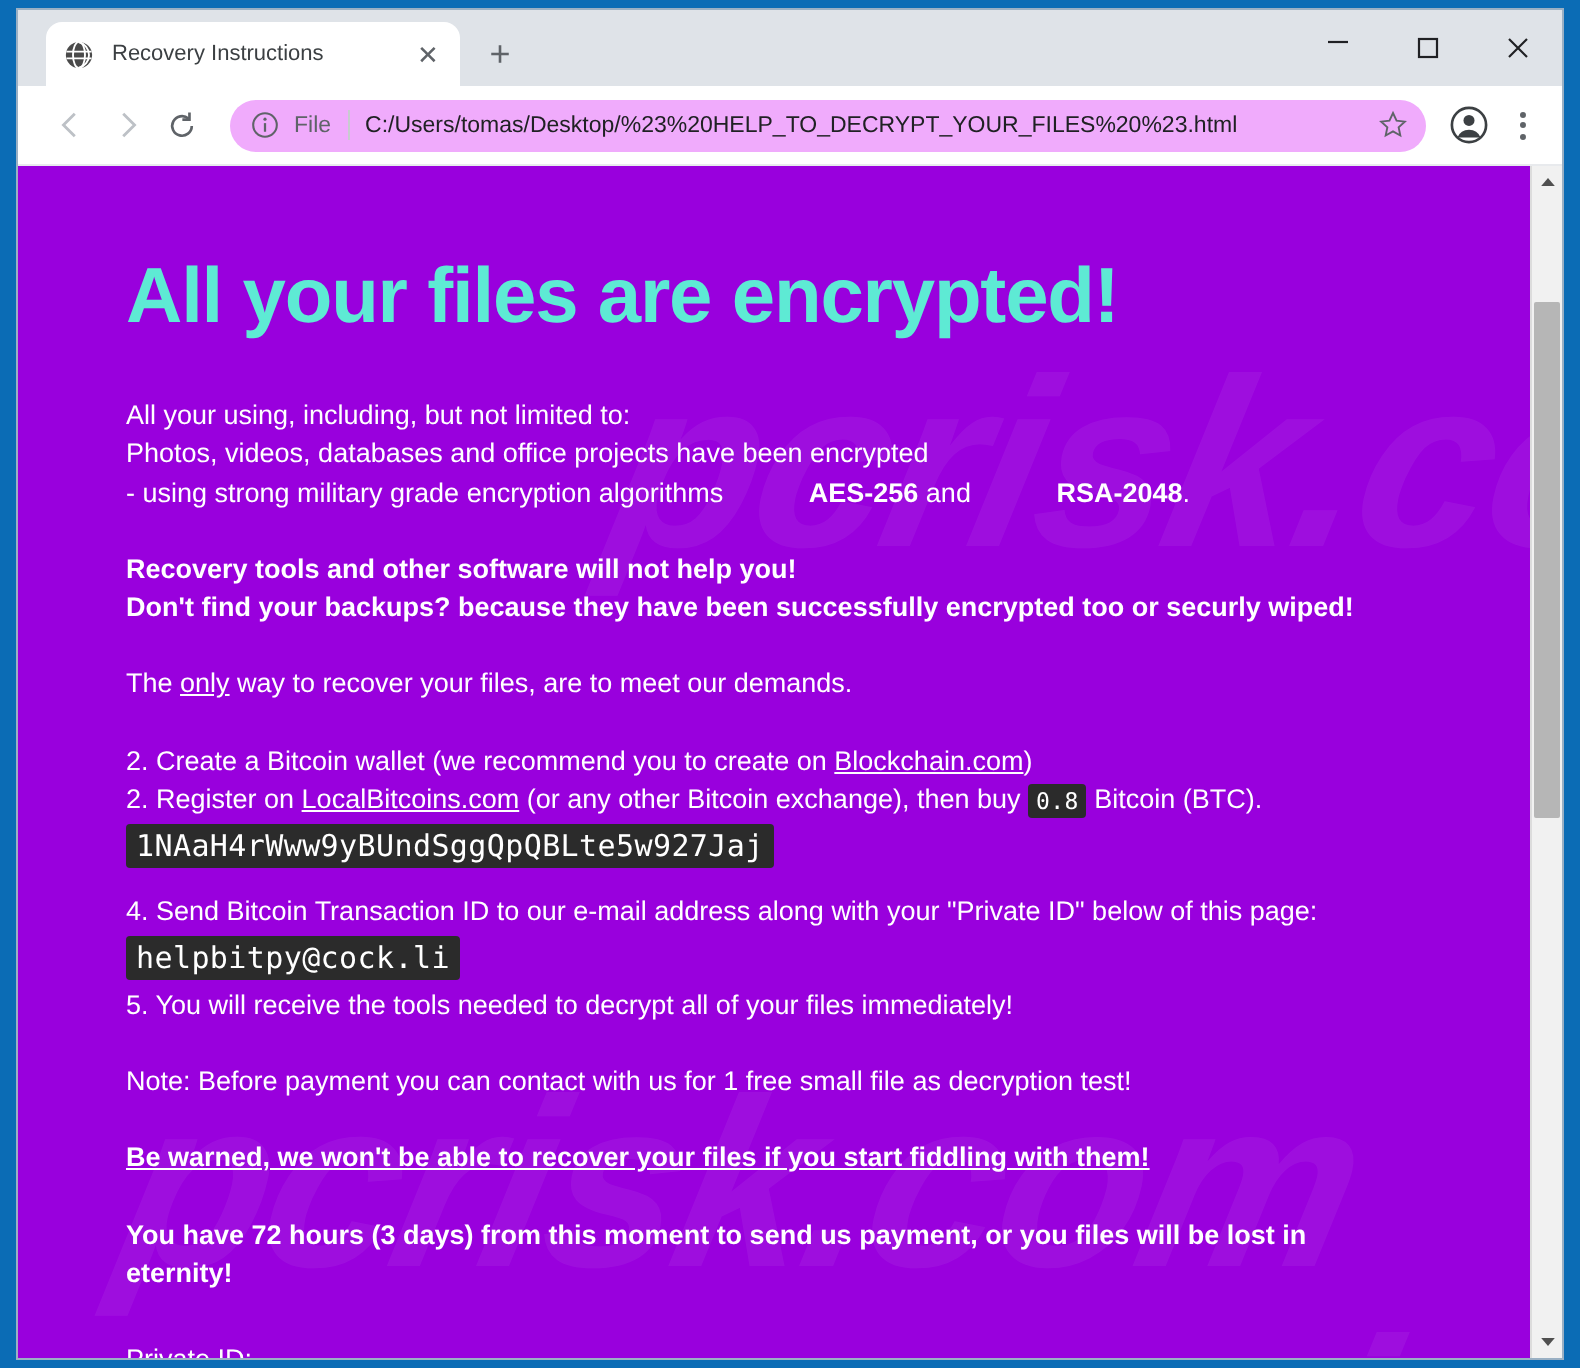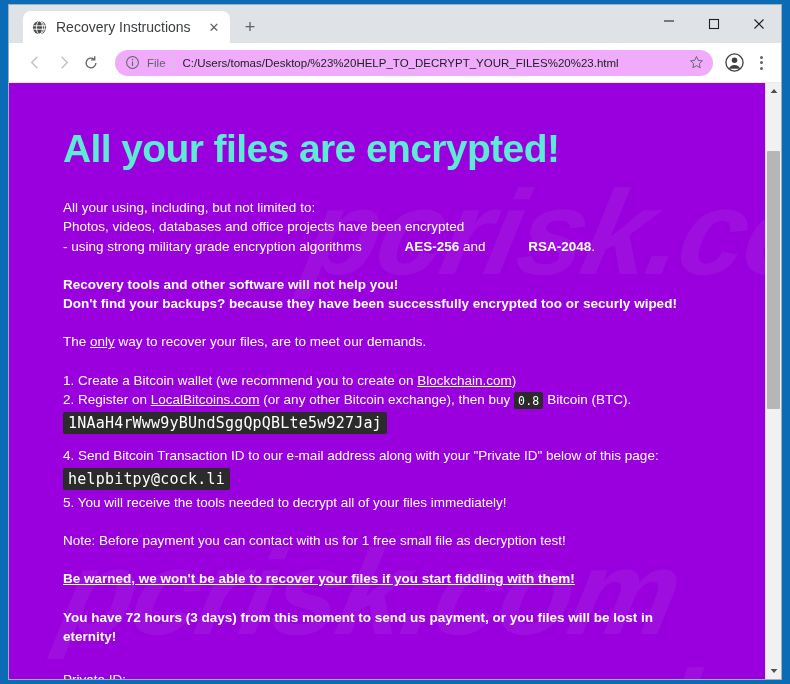--- a/index.html
+++ b/index.html
@@ -41,21 +41,21 @@
     align-items: center;
     padding: 0 8px;
   }
   .tab-favicon {
     width: 16px; height: 16px;
     flex: 0 0 auto;
     margin-right: 9px;
     display: flex; align-items: center; justify-content: center;
   }
   .tab-title {
-    font-size: 14px;
+    font-size: 11px;
     color: #3c4043;
     white-space: nowrap;
     overflow: hidden;
     text-overflow: ellipsis;
     flex: 1 1 auto;
   }
   .tab-close {
     width: 16px; height: 16px;
     flex: 0 0 auto;
     display: flex; align-items: center; justify-content: center;
@@ -388,21 +388,21 @@
 
         <div class="gap"></div>
 
         <div class="p">
           <span>The </span><u class="s">only</u><span> way to recover your files, are to meet our demands.</span>
         </div>
 
         <div class="gap"></div>
 
         <div class="p">
-          <span>1. Create a Bitcoin wallet (we recommend you to create on </span><a class="lnk">Blockchain.com</a><span>)</span>
+          <span>2. Create a Bitcoin wallet (we recommend you to create on </span><a class="lnk">Blockchain.com</a><span>)</span>
         </div>
 
         <div class="p">
           <span>2. Register on </span><a class="lnk">LocalBitcoins.com</a><span> (or any other Bitcoin exchange), then buy </span><code class="badge">0.8</code><span> Bitcoin (BTC).</span>
         </div>
 
         <div>
           <code class="block">1NAaH4rWww9yBUndSggQpQBLte5w927Jaj</code>
         </div>
 

